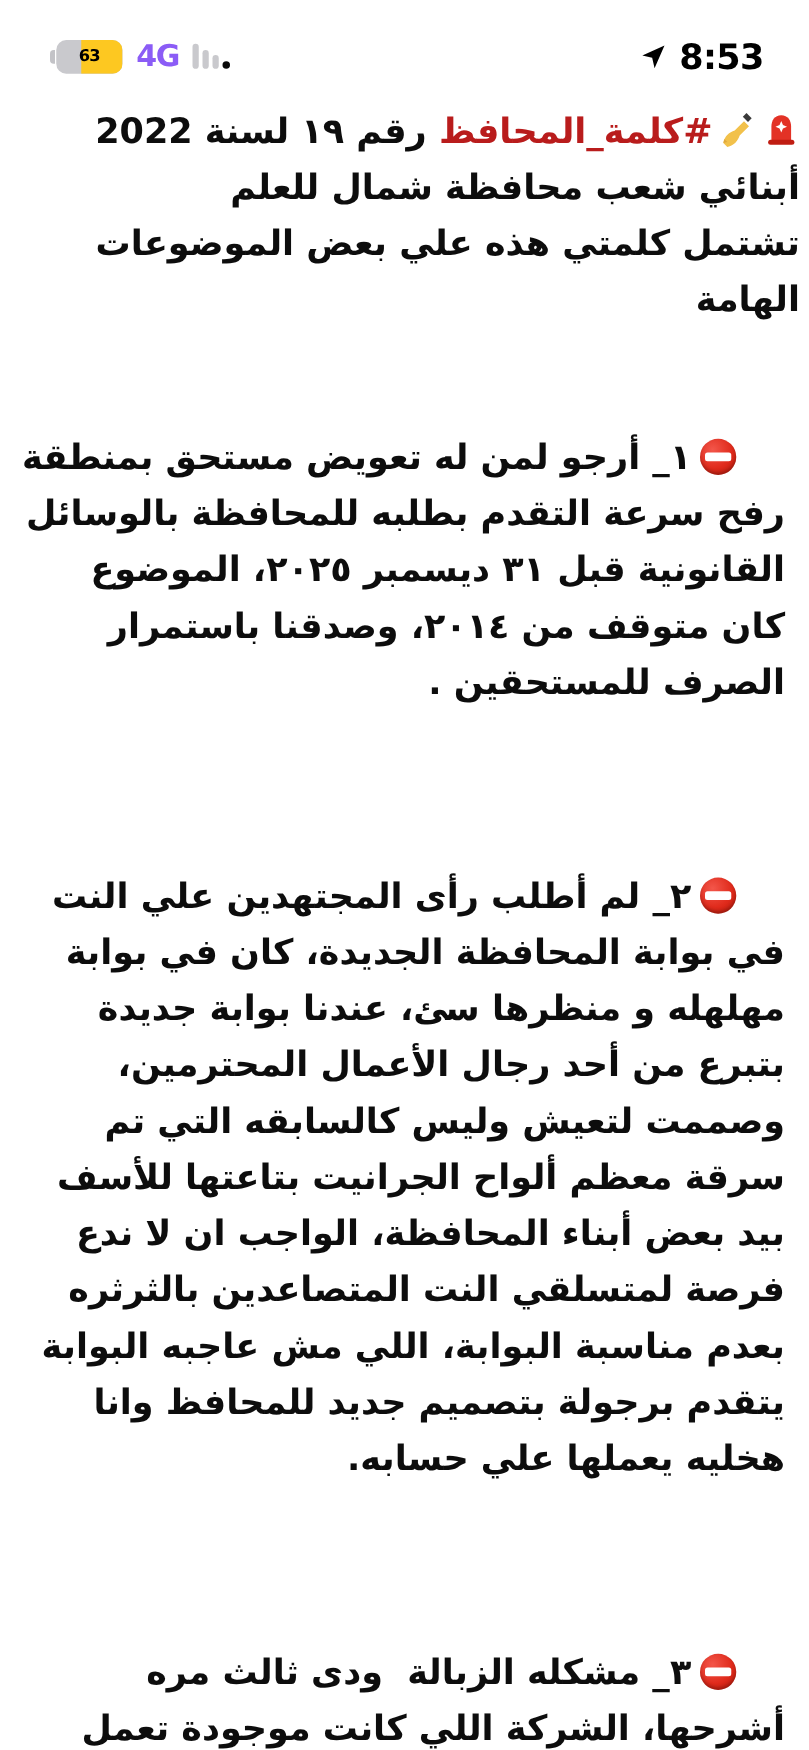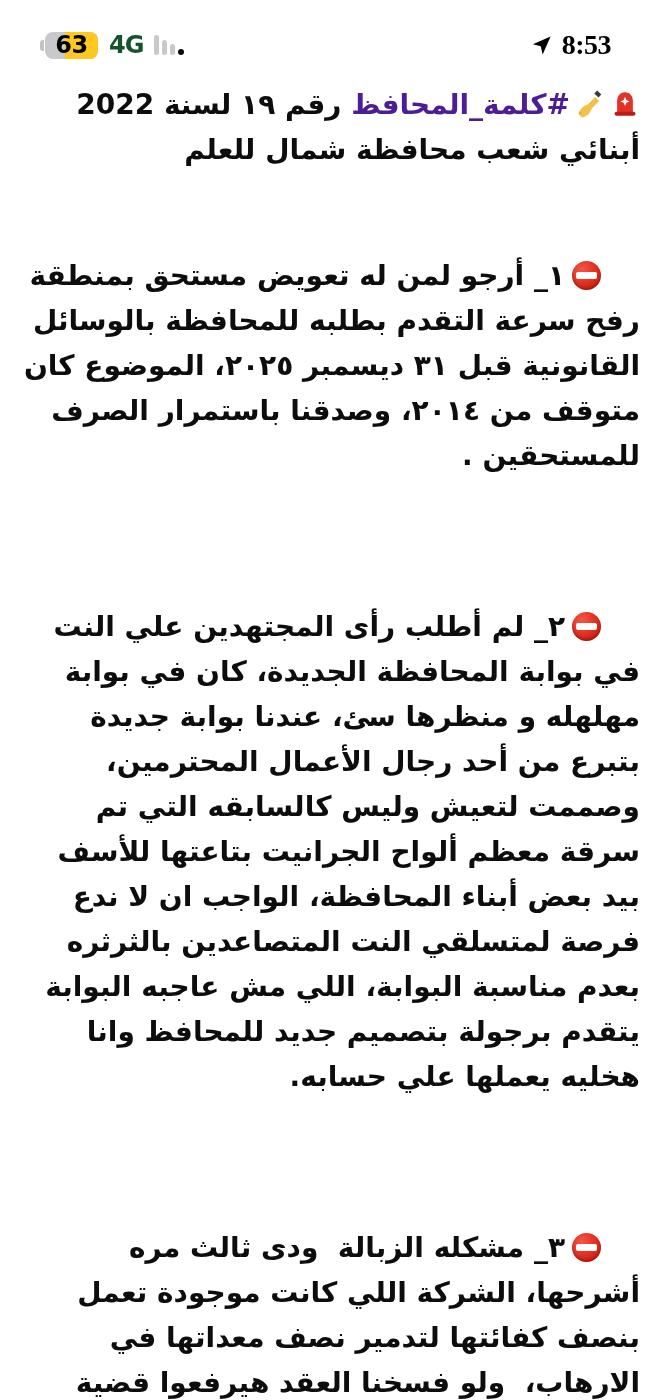--- a/index.html
+++ b/index.html
@@ -17,43 +17,43 @@
     display:flex; justify-content:space-between; align-items:center;
     padding:26px 36px 0 40px; height:64px;
   }
   .sb-left { display:flex; align-items:center; gap:11px; }
   .battery { display:flex; align-items:center; }
   .battery-cap { width:4px; height:11px; background:#c3c3c7; border-radius:3px 0 0 3px; margin-right:1px; }
   .battery-body { position:relative; width:53px; height:27px; background:#c9c9cd; border-radius:8px; overflow:hidden; }
   .battery-fill { position:absolute; right:0; top:0; bottom:0; background:#fdc821; }
   .battery-pct {
     position:absolute; inset:0; display:flex; align-items:center; justify-content:center;
-    font-size:24px; font-weight:700; color:#000; letter-spacing:-0.5px;text-align:right;
+    font-size:13px; font-weight:700; color:#000; letter-spacing:-0.5px;text-align:right;
   }
-  .network { font-size:24px; font-weight:600; color:#14532d; letter-spacing:-1px; }
+  .network { font-size:24px; font-weight:600; color:#8b5cf6; letter-spacing:-1px; }
   .signal { display:flex; align-items:flex-end; gap:3px; height:21px; padding-bottom:1px; }
   .signal .bar { width:5px; border-radius:2.5px; background:#c9c9cd; }
   .signal .b1 { height:20px; }
   .signal .b2 { height:15px; }
   .signal .b3 { height:11px; }
   .signal .b4 { width:6px; height:6px; background:#0a0a0a; border-radius:50%; }
-  .sb-right { display:flex; align-items:center; gap:9px;font-family:Liberation Serif, serif; }
+  .sb-right { display:flex; align-items:center; gap:9px; }
   .loc-arrow svg { width:23px; height:23px; display:block; }
   .time { font-size:28px; font-weight:700; color:#000; letter-spacing:-0.5px; }
 
   
   .content {
     direction:rtl; text-align:right;
     padding:18px 7px 0 12px;
     font-size:28px; font-weight:700; line-height:45px;
     color:#0d0d0d;
   }
   .header-block { margin-bottom:36px; }
-  .hashtag { color:#4c1d95; text-decoration:none; font-weight:700; }
-  .para { margin:0 0 36px 0; white-space:pre-wrap; }
+  .hashtag { color:#b91c1c; text-decoration:none; font-weight:700; }
+  .para { margin:0 12px 36px 0; white-space:pre-wrap; }
   .para:last-child { margin-bottom:0; }
 
   
   .siren { display:inline-block; width:30px; height:30px; vertical-align:-5px; margin-left:4px; }
   
   .pen-hand { display:inline-block; width:32px; height:30px; vertical-align:-5px; margin-left:4px; }
 
   
   .no-entry {
     display:inline-block; width:29px; height:29px; border-radius:50%;
@@ -109,20 +109,21 @@
       </span><span class="pen-hand">
         <svg viewBox="0 0 24 24">
           <path fill="#f2c14b" d="M3.5 20.5c.8-4.2 3.6-6.3 6.8-7.4l5.6-5.6 3 3-5.6 5.6c-1.1 3.2-3.2 6-7.4 6.8z"></path>
           <path fill="#3a3a3a" d="M15.2 4.8l3.1 3.1 2.2-2.2-3.1-3.1z"></path>
           <path fill="#e0a93c" d="M3.5 20.5l2.4-.6-1.8-1.8z"></path>
         </svg>
       </span><a href="#" class="hashtag">#كلمة_المحافظ</a>
       <span>رقم ١٩ لسنة 2022</span>
     </div>
     <div>أبنائي شعب محافظة شمال للعلم</div>
+    <div>تشتمل كلمتي هذه علي بعض الموضوعات الهامة</div>
   </div>
 
   <div class="para">
     <span class="no-entry"></span><span>١_ أرجو لمن له تعويض مستحق بمنطقة رفح سرعة التقدم بطلبه للمحافظة بالوسائل القانونية قبل ٣١ ديسمبر ٢٠٢٥، الموضوع كان متوقف من ٢٠١٤، وصدقنا باستمرار الصرف للمستحقين .</span>
   </div>
 
   <div class="para">
     <span class="no-entry"></span><span>٢_ لم أطلب رأى المجتهدين علي النت في بوابة المحافظة الجديدة، كان في بوابة مهلهله و منظرها سئ، عندنا بوابة جديدة بتبرع من أحد رجال الأعمال المحترمين، وصممت لتعيش وليس كالسابقه التي تم سرقة معظم ألواح الجرانيت بتاعتها للأسف بيد بعض أبناء المحافظة، الواجب ان لا ندع فرصة لمتسلقي النت المتصاعدين بالثرثره بعدم مناسبة البوابة، اللي مش عاجبه البوابة يتقدم برجولة بتصميم جديد للمحافظ وانا هخليه يعملها علي حسابه.</span>
   </div>
 

